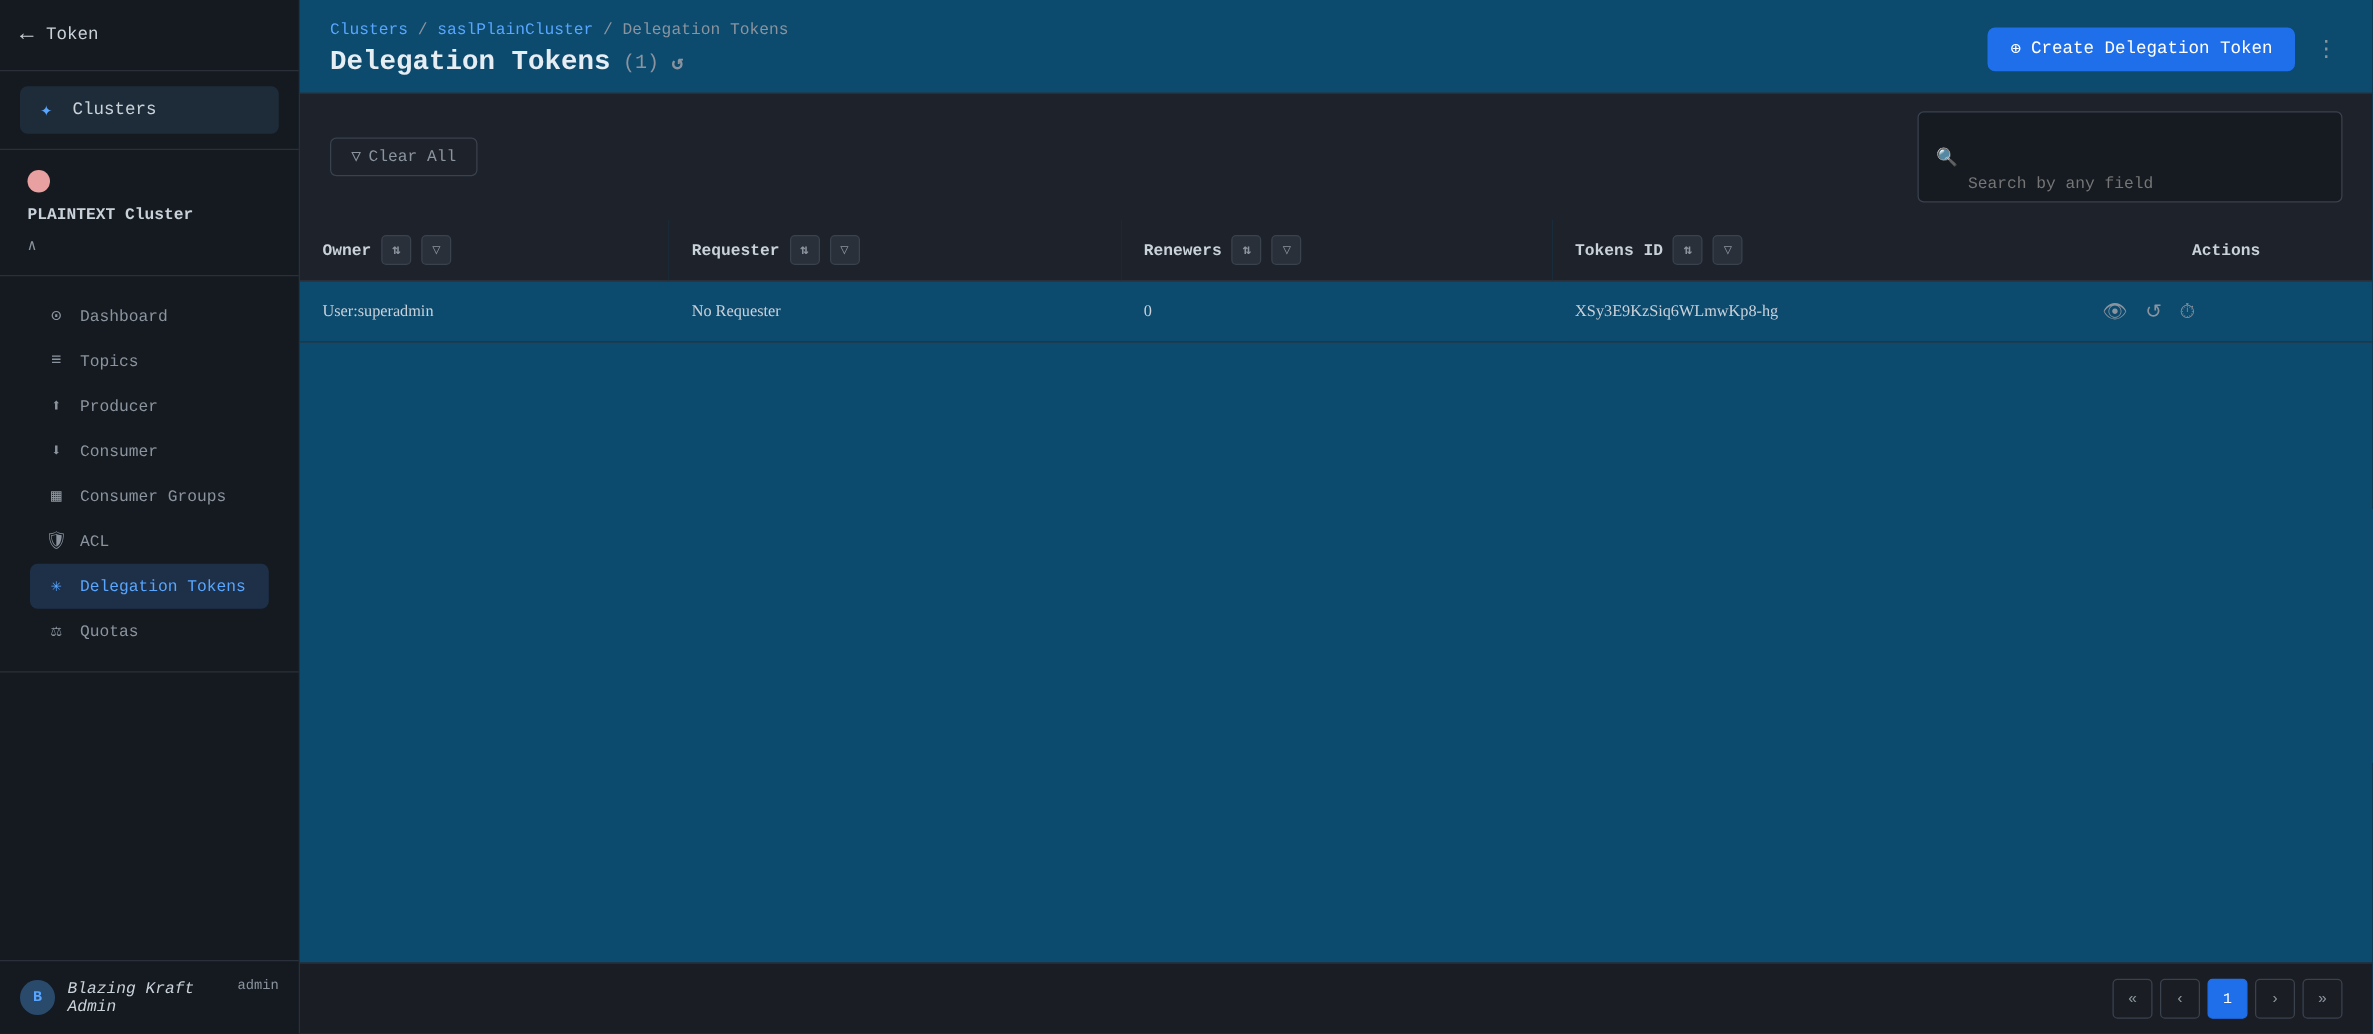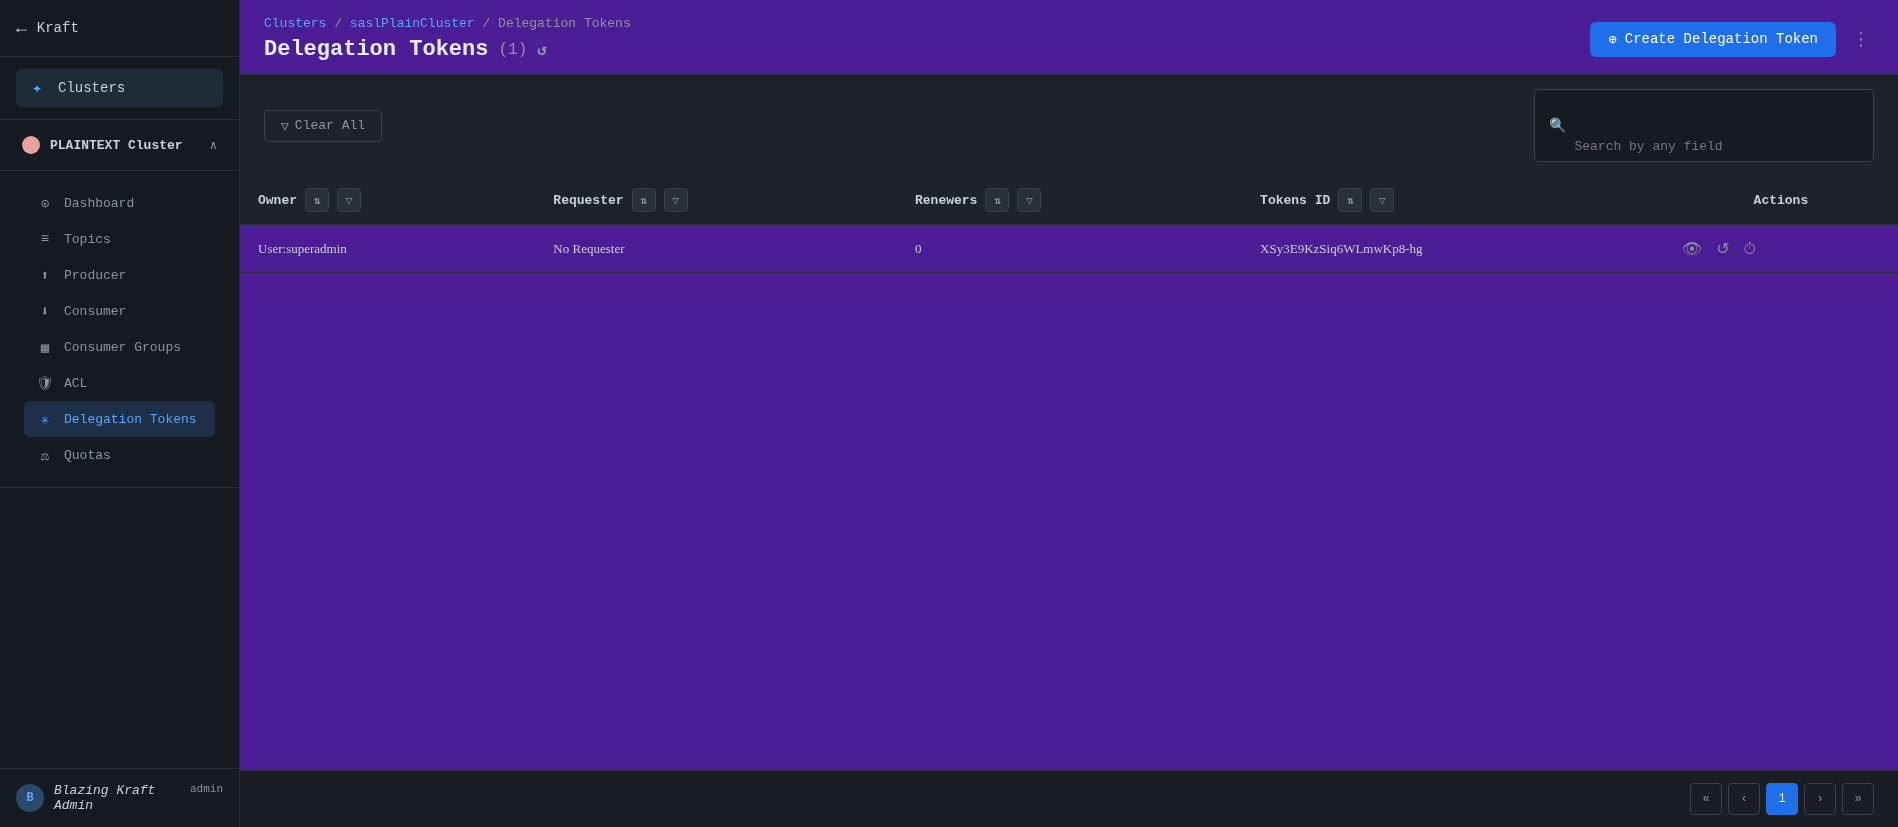--- a/index.html
+++ b/index.html
@@ -60,25 +60,26 @@
       color: #58a6ff;
       font-size: 16px;
     }
 
     .cluster-group {
       padding: 8px 16px;
       border-bottom: 1px solid #2a303a;
     }
     .cluster-header {
       display: flex;
-      align-items: center;
+      align-items: flex-start;
       gap: 10px;
       padding: 8px 6px;
       cursor: pointer;
       border-radius: 6px;
+      flex-direction: column;
     }
     .cluster-dot {
       width: 18px;
       height: 18px;
       border-radius: 50%;
       flex-shrink: 0;
     }
     .cluster-dot.pink { background: #e8a0a0; }
     .cluster-dot.red { background: #e84040; }
     .cluster-name {
@@ -134,21 +135,21 @@
     }
     .user-info { display: flex; flex-direction: row; }
     .user-name { font-size: 13px; font-style: italic; color: #c9d1d9; }
     .user-role { font-size: 11px; color: #8b949e; }
 
     
     .main {
       flex: 1;
       display: flex;
       flex-direction: column;
-      background: #4c1d95;
+      background: #0c4a6e;
       overflow: hidden;
     }
 
     
     .header {
       padding: 16px 24px 12px;
       border-bottom: 1px solid #2a303a;
       display: flex;
       align-items: center;
       justify-content: space-between;
@@ -351,21 +352,21 @@
     }
     .page-btn.active { background: #1f6feb; border-color: #1f6feb; color: #fff; }
     .page-btn:disabled { opacity: 0.3; cursor: default; }
   </style>
 </head>
 <body>
 
 <div class="sidebar">
   <div class="sidebar-back">
     <span class="back-arrow">←</span>
-    <span>Kraft</span>
+    <span>Token</span>
   </div>
 
   <div class="cluster-section">
     <div class="cluster-item active">
       <span class="cluster-icon">✦</span>
       <span>Clusters</span>
     </div>
   </div>
 
   <div class="cluster-group">

